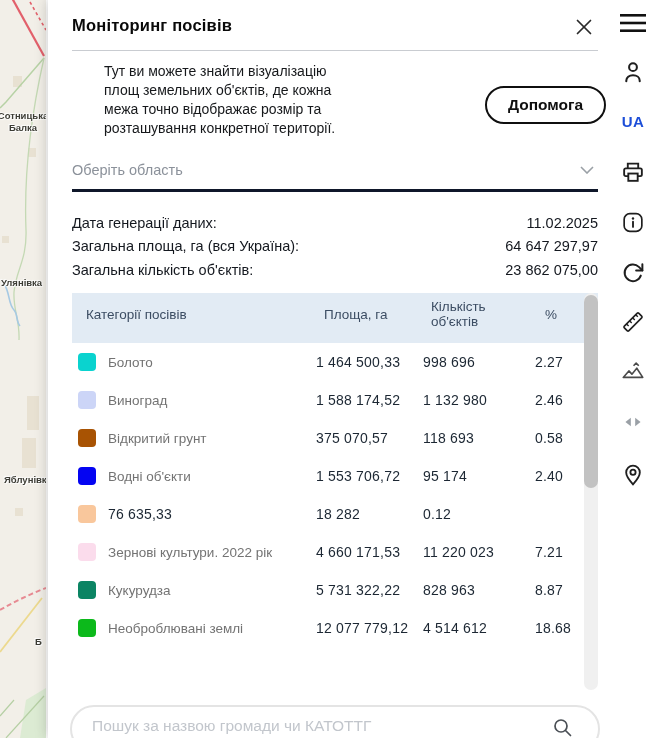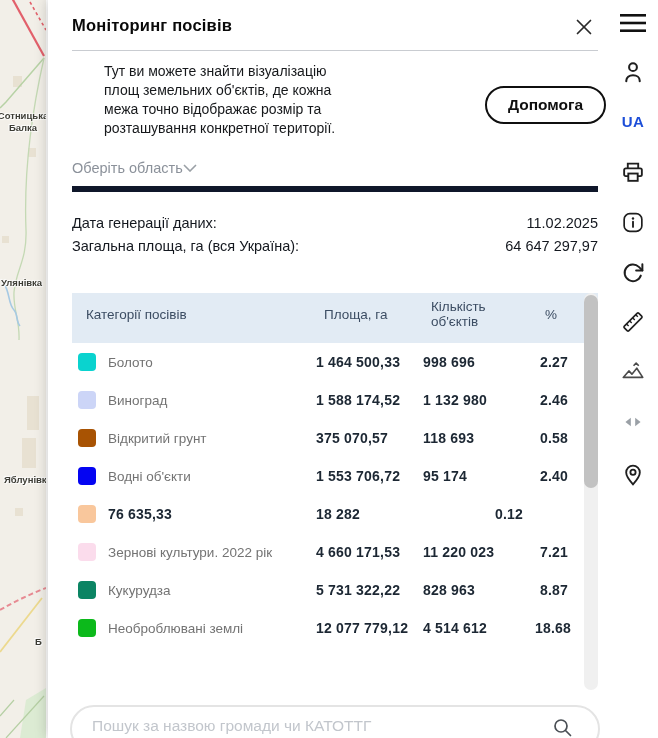--- a/index.html
+++ b/index.html
@@ -23,40 +23,40 @@
   .panel-title { position:absolute; left:24px; top:16px; font-size:16.5px; font-weight:700; color:#090909; letter-spacing:.2px; }
   .close-btn { position:absolute; left:527px; top:18px; width:18px; height:18px; cursor:pointer; }
   .title-divider { position:absolute; left:24px; top:50px; width:526px; height:1px; background:#c9ccd1; }
 
   .description { position:absolute; left:24px; top:62px; width:250px; font-size:14px; line-height:19px; color:#16181b;margin-left:32px; }
   .help-btn { position:absolute; left:437px; top:86px; height:38px; padding:0 21px; background:#fff;
               border:2px solid #0f0f0f; border-radius:19px; font-size:15.5px; font-weight:600; color:#0f0f0f;
               display:flex; align-items:center; font-family:inherit; cursor:pointer; }
 
   .region-select { position:absolute; left:24px; top:150px; width:526px; height:42px;
-                   border-bottom:6px solid #0f172a; display:flex; align-items:center; cursor:pointer; }
+                   border-bottom:3px solid #0f172a; display:flex; align-items:center; justify-content:space-between; cursor:pointer; }
   .region-select .ph { font-size:14.5px; color:#8b919a; }
   .region-select svg { margin-right:4px; }
 
   .stats { position:absolute; left:24px; top:211px; width:526px; }
   .stat-row { display:flex; justify-content:space-between; height:23.5px; align-items:center;
               font-size:14.5px; font-weight:500; color:#14181f; }
 
   
   .crop-table { position:absolute; left:24px; top:293px; width:526px; height:397px; overflow:hidden; }
   .tbl-head { display:grid; grid-template-columns:226px 95px 100px 1fr; column-gap:12px;
               background:#e2ebf4; height:50px; align-items:center; padding:0 30px 8px 14px;
               font-size:13.5px; color:#3c4d63; }
   .tbl-head .h-pct { padding-left:2px; }
   .tbl-body .row { display:grid; grid-template-columns:18px 196px 95px 100px 1fr; column-gap:12px;
                    height:38px; align-items:center; padding:0 30px 0 6px; }
   .swatch { width:18px; height:18px; border-radius:4px; }
   .cat-label { font-size:13.5px; color:#737373; }
-  .num { font-size:14px; font-weight:700; color:#1c2733; letter-spacing:.2px; }
-  .pct { text-align:right; }
+  .num { font-size:14px; font-weight:400; color:#1c2733; letter-spacing:.2px; }
+  .pct { }
 
   .scrollbar-track { position:absolute; left:512px; top:0; width:14px; height:397px; background:#f0f0f0; border-radius:7px; }
   .scrollbar-thumb { position:absolute; left:0; top:2px; width:14px; height:193px; background:#c2c2c2; border-radius:7px; cursor:grab; }
 
   
   .search-wrap { position:absolute; left:22px; top:705px; width:530px; height:48px; }
   .search-input { width:100%; height:100%; border:2px solid #e4e4e4; border-radius:26px; outline:none;
                   padding:0 48px 6px 20px; font-size:15.5px; color:#333; font-family:inherit; }
   .search-input::placeholder { color:#c2c6cc; }
   .search-icon { position:absolute; right:26px; top:12px; }
@@ -132,20 +132,24 @@
 
     <div class="stats">
       <div class="stat-row">
         <span>Дата генерації даних:</span>
         <span>11.02.2025</span>
       </div>
       <div class="stat-row">
         <span>Загальна площа, га (вся Україна):</span>
         <span>64 647 297,97</span>
       </div>
+      <div class="stat-row">
+        <span>Загальна кількість об'єктів:</span>
+        <span>23 862 075,00</span>
+      </div>
     </div>
 
     <div class="crop-table">
       <div class="tbl-head">
         <span>Категорії посівів</span>
         <span>Площа, га</span>
         <span>Кількість об'єктів</span>
         <span class="h-pct">%</span>
       </div>
       <div class="tbl-body">

